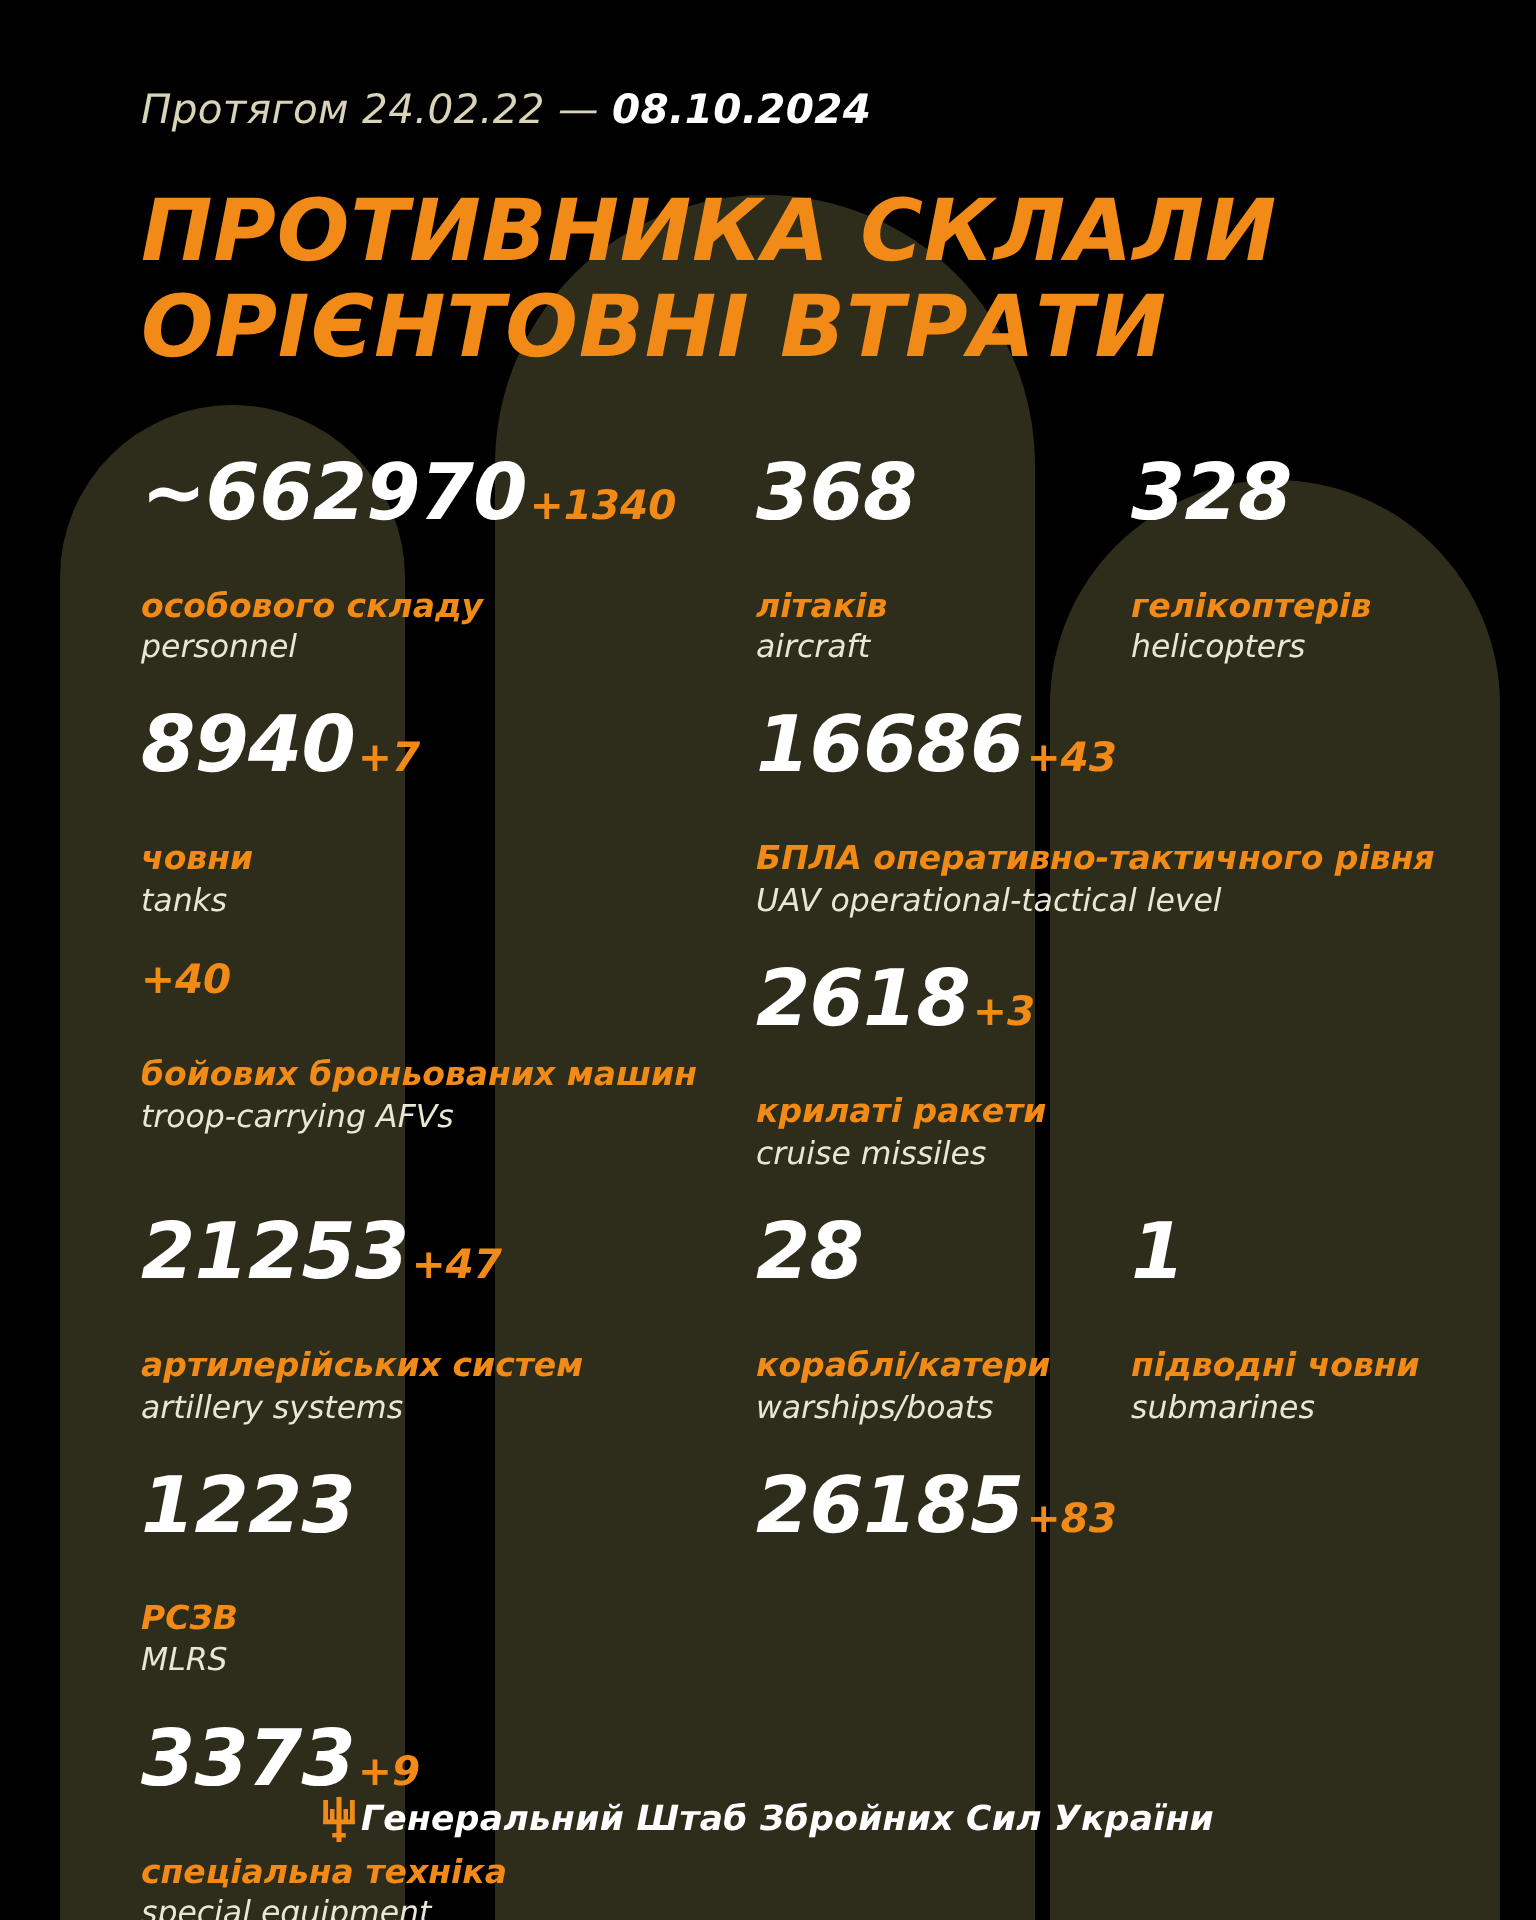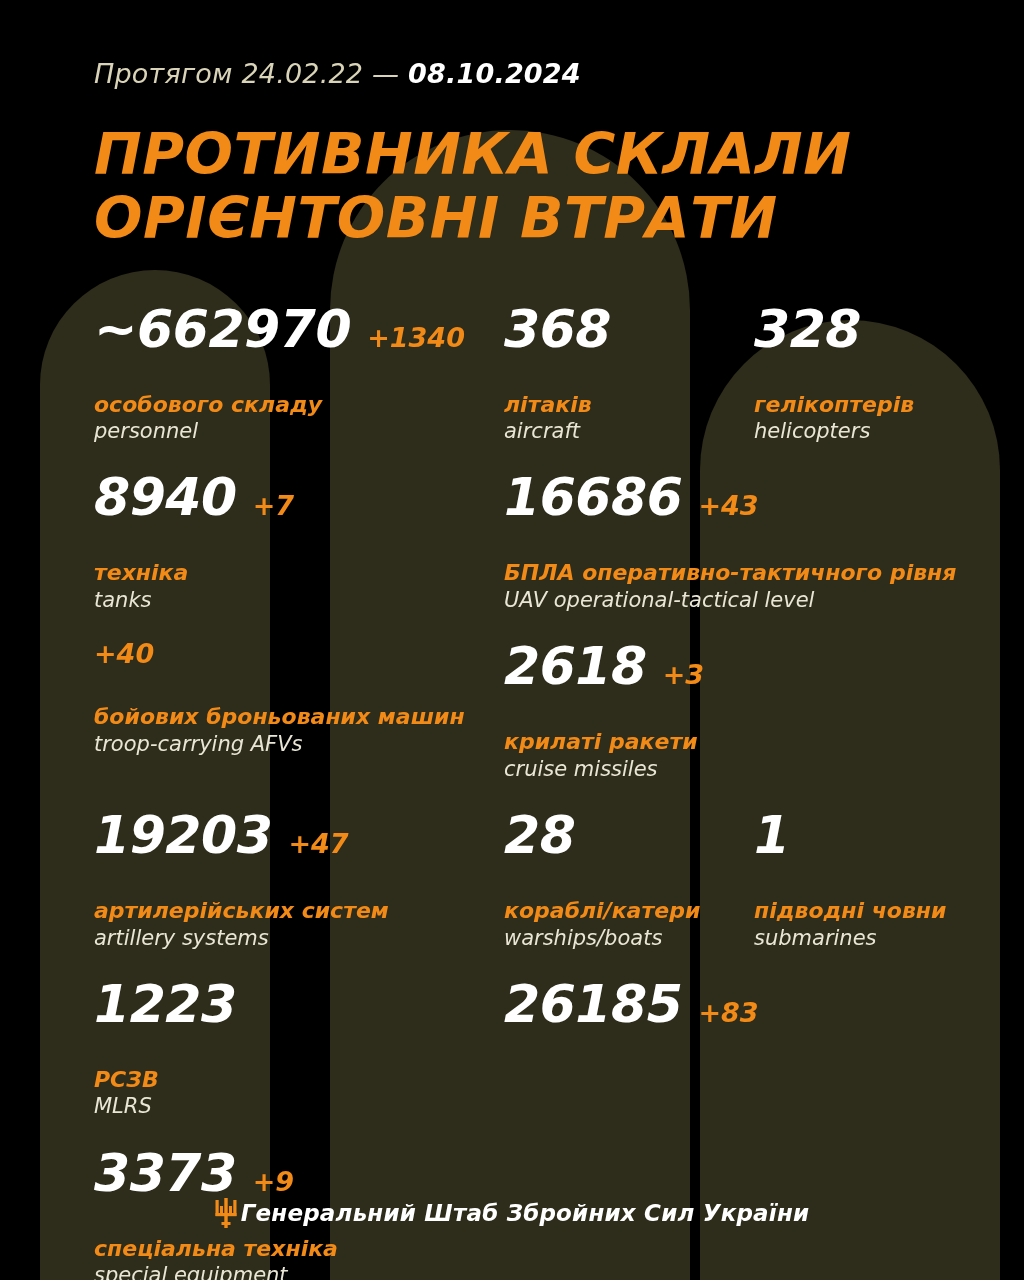--- a/index.html
+++ b/index.html
@@ -74,21 +74,21 @@
     row-gap: 0px;
   }
   .cell {
     padding-bottom: 26px;
   }
   .cell.span2 { grid-column: span 2; }
 
   .numrow {
     display: flex;
     align-items: baseline;
-    gap: 16px;
+    gap: 2px;
     margin-bottom: 4px;
   }
   .value {
     font-size: 52px;
     font-weight: bold;
     line-height: 1;
     color: #ffffff;
     letter-spacing: -0.5px;
   }
   .delta {
@@ -181,21 +181,21 @@
         </div>
         <div class="label-ua">гелікоптерів</div>
         <div class="label-en">helicopters</div>
       </div>
 
       <div class="cell">
         <div class="numrow">
           <span class="value">8940</span>
           <span class="delta">+7</span>
         </div>
-        <div class="label-ua">техніка</div>
+        <div class="label-ua">човни</div>
         <div class="label-en">tanks</div>
       </div>
 
       <div class="cell span2">
         <div class="numrow">
           <span class="value">16686</span>
           <span class="delta">+43</span>
         </div>
         <div class="label-ua">БПЛА оперативно-тактичного рівня</div>
         <div class="label-en">UAV operational-tactical level</div>
@@ -213,21 +213,21 @@
         <div class="numrow">
           <span class="value">2618</span>
           <span class="delta">+3</span>
         </div>
         <div class="label-ua">крилаті ракети</div>
         <div class="label-en">cruise missiles</div>
       </div>
 
       <div class="cell">
         <div class="numrow">
-          <span class="value">19203</span>
+          <span class="value">21253</span>
           <span class="delta">+47</span>
         </div>
         <div class="label-ua">артилерійських систем</div>
         <div class="label-en">artillery systems</div>
       </div>
 
       <div class="cell">
         <div class="numrow">
           <span class="value">28</span>
           <span class="delta"></span>

